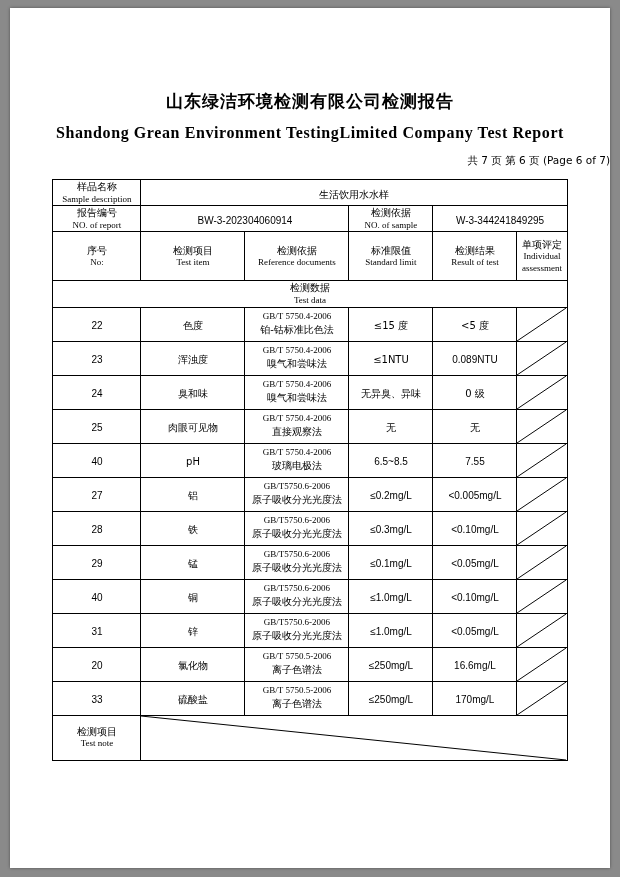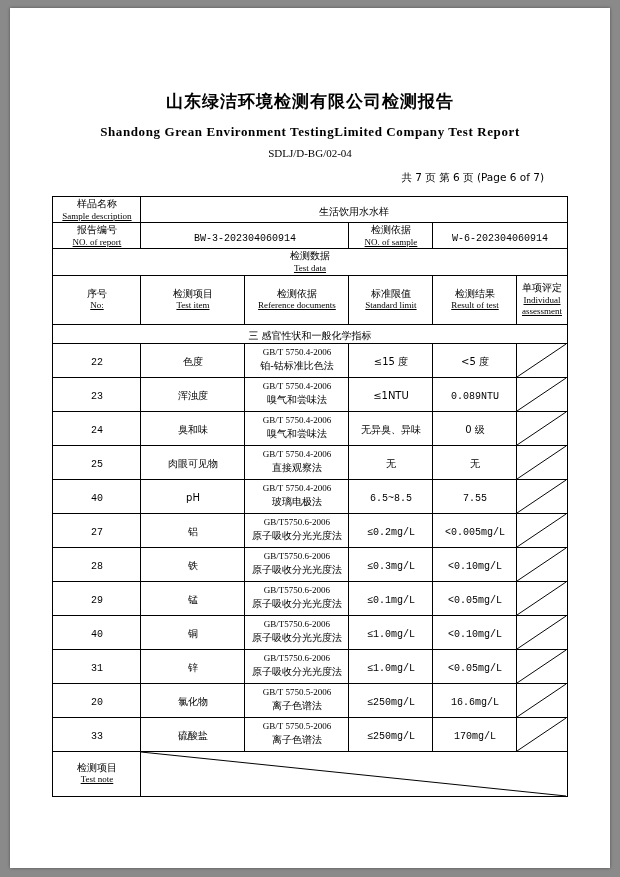--- a/index.html
+++ b/index.html
@@ -35,38 +35,37 @@
     font-weight: bold;
     font-size: 17px;
     letter-spacing: 1px;
     margin-top: 82px;
     color: #000;
   }
   .title-en {
     text-align: center;
     font-family: "Liberation Serif", serif;
     font-weight: bold;
-    font-size: 13px;
+    font-size: 16px;
     letter-spacing: .6px;
     margin-top: 11px;
     color: #000;
   }
   .title-code {
     text-align: center;
     font-family: "Liberation Serif", serif;
     font-size: 11px;
     margin-top: 7px;
     color: #000;
   }
   .page-count {
     text-align: right;
     font-family: "DejaVu Sans", sans-serif;
     font-size: 10.5px;
     margin-top: 12px;
-    padding-right: 66px;
     color: #000;
   }
   table.report {
     border-collapse: collapse;
     margin: 11px auto 0 auto;
     width: 514px;
     table-layout: fixed;
   }
   table.report td {
     border: 1px solid #000;
@@ -79,30 +78,30 @@
     font-family: "DejaVu Sans", sans-serif;
     font-size: 10px;
     line-height: 1.35;
   }
   .en {
     font-family: "Liberation Serif", serif;
     font-size: 9px;
     line-height: 1.3;
   }
   .mono-val {
-    font-family: Liberation Mono, monospace;
+    font-family: Liberation Sans, sans-serif;
     font-size: 10px;
   }
   .cell-pad { padding: 5px 2px; }
   .hdr-lbl {
     padding: 6px 2px 6px 2px;
     text-align: center;
   }
   .hdr-lbl .cn { display: block; }
-  .hdr-lbl .en { display: block; text-decoration: underline; }
+  .hdr-lbl .en { display: block; }
   .sec-row td {
     text-align: left;
     padding: 5px 0 5px 14px;
   }
   .twoline .cn { display:block; }
   .twoline .en { display:block; }
   .diag {
     position: relative;
     overflow: hidden;
   }
@@ -118,21 +117,20 @@
   }
 </style>
 </head>
 <body>
 
 <div class="page">
   <div class="doc-inner">
 
     <div class="title-cn">山东绿洁环境检测有限公司检测报告</div>
     <div class="title-en">Shandong Grean Environment TestingLimited Company Test Report</div>
-    <div class="title-code">SDLJ/D-BG/02-04</div>
     <div class="page-count">共 7 页  第 6 页 (Page 6 of 7)</div>
 
     <table class="report">
       <colgroup>
         <col style="width:88px">
         <col style="width:104px">
         <col style="width:104px">
         <col style="width:84px">
         <col style="width:84px">
         <col style="width:50px">
@@ -155,63 +153,58 @@
           <span class="en">NO. of report</span>
         </td>
         <td colspan="2" class="cell-pad">
           <span class="mono-val">BW-3-202304060914</span>
         </td>
         <td class="hdr-lbl">
           <span class="cn">检测依据</span>
           <span class="en">NO. of sample</span>
         </td>
         <td colspan="2" class="cell-pad">
-          <span class="mono-val">W-6-202304060914</span>
+          <span class="mono-val">W-3-344241849295</span>
+        </td>
+      </tr>
+
+      <tr>
+        <td class="hdr-lbl" style="height:48px">
+          <span class="cn">序号</span>
+          <span class="en">No:</span>
+        </td>
+        <td class="hdr-lbl">
+          <span class="cn">检测项目</span>
+          <span class="en">Test item</span>
+        </td>
+        <td class="hdr-lbl">
+          <span class="cn">检测依据</span>
+          <span class="en">Reference documents</span>
+        </td>
+        <td class="hdr-lbl">
+          <span class="cn">标准限值</span>
+          <span class="en">Standard limit</span>
+        </td>
+        <td class="hdr-lbl">
+          <span class="cn">检测结果</span>
+          <span class="en">Result of test</span>
+        </td>
+        <td class="hdr-lbl">
+          <span class="cn">单项评定</span>
+          <span class="en">Individual assessment</span>
         </td>
       </tr>
 
       <tr>
         <td colspan="6" class="hdr-lbl">
           <span class="cn">检测数据</span>
           <span class="en">Test data</span>
         </td>
       </tr>
 
-      <tr>
-        <td class="hdr-lbl" style="height:48px">
-          <span class="cn">序号</span>
-          <span class="en">No:</span>
-        </td>
-        <td class="hdr-lbl">
-          <span class="cn">检测项目</span>
-          <span class="en">Test item</span>
-        </td>
-        <td class="hdr-lbl">
-          <span class="cn">检测依据</span>
-          <span class="en">Reference documents</span>
-        </td>
-        <td class="hdr-lbl">
-          <span class="cn">标准限值</span>
-          <span class="en">Standard limit</span>
-        </td>
-        <td class="hdr-lbl">
-          <span class="cn">检测结果</span>
-          <span class="en">Result of test</span>
-        </td>
-        <td class="hdr-lbl">
-          <span class="cn">单项评定</span>
-          <span class="en">Individual assessment</span>
-        </td>
-      </tr>
-
-      <tr class="sec-row">
-        <td colspan="6">
-          <span class="cn">三  感官性状和一般化学指标</span>
-        </td>
-      </tr>
 
       <tr class="rowh">
         <td><span class="mono-val">22</span></td>
         <td><span class="cn">色度</span></td>
         <td class="twoline">
           <span class="en">GB/T 5750.4-2006</span>
           <span class="cn">铂-钴标准比色法</span>
         </td>
         <td><span class="cn">≤15 度</span></td>
         <td><span class="cn">&lt;5 度</span></td>

